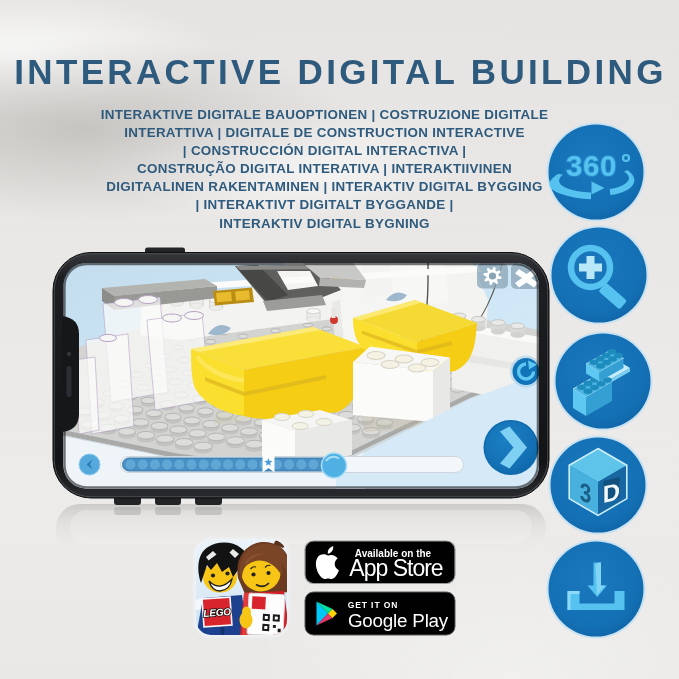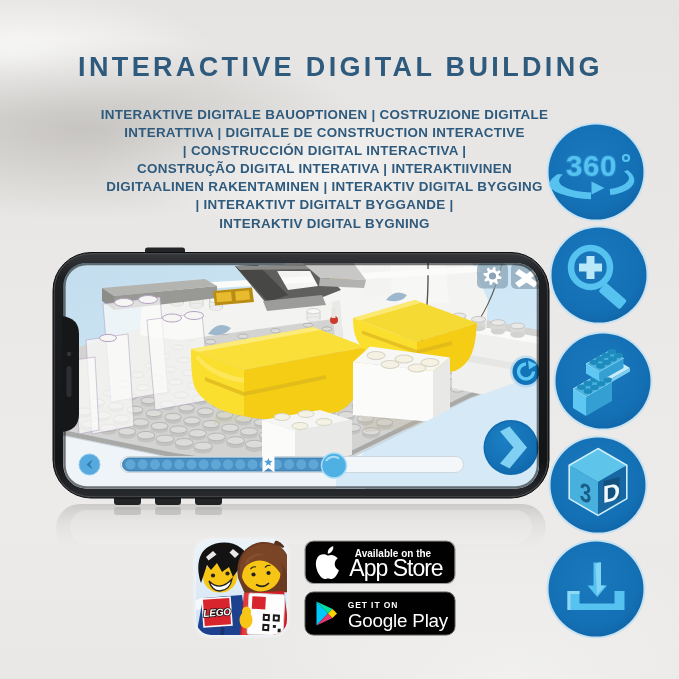--- a/index.html
+++ b/index.html
@@ -7,21 +7,21 @@
        font-family:"Liberation Sans", sans-serif;
        background:#e9e8e6;}
   .bg{position:absolute;inset:0;
       background:
         radial-gradient(55% 18% at 12% 19%, rgba(166,163,159,0.5) 0%, rgba(166,163,159,0) 75%),
         radial-gradient(40% 12% at 40% 24%, rgba(255,255,255,0.75) 0%, rgba(255,255,255,0) 70%),
         radial-gradient(45% 14% at 3% 8%, rgba(255,255,255,0.8) 0%, rgba(255,255,255,0) 65%),
         radial-gradient(70% 35% at 75% 100%, rgba(250,250,249,0.45) 0%, rgba(250,250,249,0) 60%),
         linear-gradient(180deg,#e5e4e2 0%,#e9e7e5 30%,#ebeae8 55%,#ecebe9 75%,#e9e8e6 100%);}
   .title{position:absolute;left:1px;top:52px;width:679px;text-align:center;
-         color:#2e5a7d;font-weight:bold;font-size:27px;letter-spacing:3.35px;}
+         color:#2e5a7d;font-weight:bold;font-size:35px;letter-spacing:3.35px;}
   .subtitle{position:absolute;left:-15px;top:106px;width:679px;text-align:center;
             color:#2e5a7d;font-weight:bold;font-size:13.4px;letter-spacing:0.3px;
             line-height:18.1px;}
 </style>
 </head>
 <body>
 
 <div class="bg"></div>
 
 <div class="title">INTERACTIVE DIGITAL BUILDING</div>

